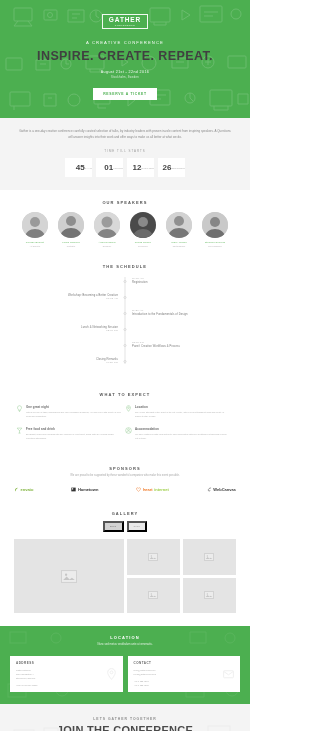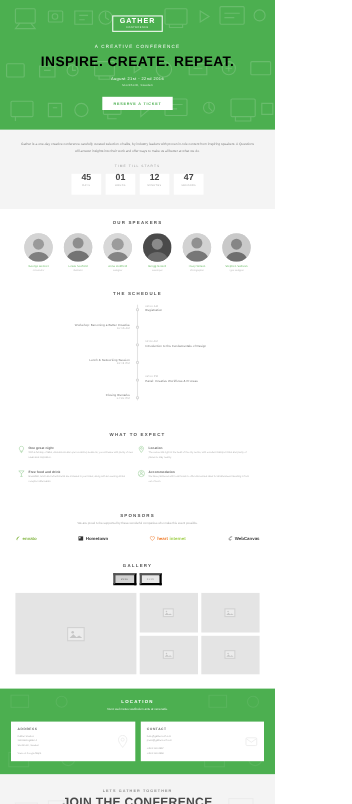--- a/index.html
+++ b/index.html
@@ -32,21 +32,21 @@
     line-height:1;
     position:relative; z-index:2;
   }
   .logo-main { font-size:6.5px; font-weight:bold; color:#fff; letter-spacing:.9px; }
   .logo-sub { font-size:2.2px; color:rgba(255,255,255,.85); letter-spacing:.5px; margin-top:.5px; }
   .hero-kicker {
     font-size:4.2px; color:rgba(255,255,255,.95); letter-spacing:1.1px;
     margin-top:10px; position:relative; z-index:2;
   }
   .hero-title {
-    font-size:12.5px; font-weight:bold; color:#000000; letter-spacing:.4px;
+    font-size:12.5px; font-weight:bold; color:#404040; letter-spacing:.4px;
     margin-top:4px; position:relative; z-index:2;
   }
   .hero-date {
     font-size:3.6px; color:rgba(255,255,255,.95); letter-spacing:.4px;
     margin-top:7px; position:relative; z-index:2;
   }
   .hero-place {
     font-size:2.6px; color:rgba(255,255,255,.8); letter-spacing:.3px;
     margin-top:2px; position:relative; z-index:2;
   }
@@ -57,21 +57,21 @@
     padding:4px 10px; position:relative; z-index:2;
   }
 
   
   #intro { background:#f4f4f4; padding:11px 18px 13px; text-align:center; }
   .intro-text { font-size:3px; line-height:1.85; color:#8a8a8a; }
   .cd-label { font-size:2.9px; letter-spacing:1px; color:#9a9a9a; margin-top:9px; }
   .cd-row { display:flex; justify-content:center; gap:4px; margin-top:5px; }
   .cd-box {
     background:#fff; width:27px; height:19px;
-    display:flex; flex-direction:column; align-items:center; justify-content:flex-start;
+    display:flex; flex-direction:row; align-items:center; justify-content:flex-end;
   }
   .cd-num { font-size:8px; font-weight:bold; color:#444; line-height:1; }
   .cd-unit { font-size:2.2px; color:#aaa; letter-spacing:.4px; margin-top:1.5px; }
 
   
   .sec-head { text-align:center; font-size:4px; font-weight:bold; letter-spacing:1.1px; color:#555; }
   .sec-sub { text-align:center; font-size:2.7px; color:#a8a8a8; margin-top:3px; line-height:1.7; }
 
   
   #speakers { background:#fff; padding:10px 8px 8px; }
@@ -233,21 +233,21 @@
     </div>
     <div class="cd-box">
       <div class="cd-num">01</div>
       <div class="cd-unit">HOURS</div>
     </div>
     <div class="cd-box">
       <div class="cd-num">12</div>
       <div class="cd-unit">MINUTES</div>
     </div>
     <div class="cd-box">
-      <div class="cd-num">47</div>
+      <div class="cd-num">26</div>
       <div class="cd-unit">SECONDS</div>
     </div>
   </div>
 </section>
 
 <section class="sec" id="speakers">
   <h2 class="sec-head">OUR SPEAKERS</h2>
   <div class="sp-row">
     <div class="sp">
       <div class="sp-av">

